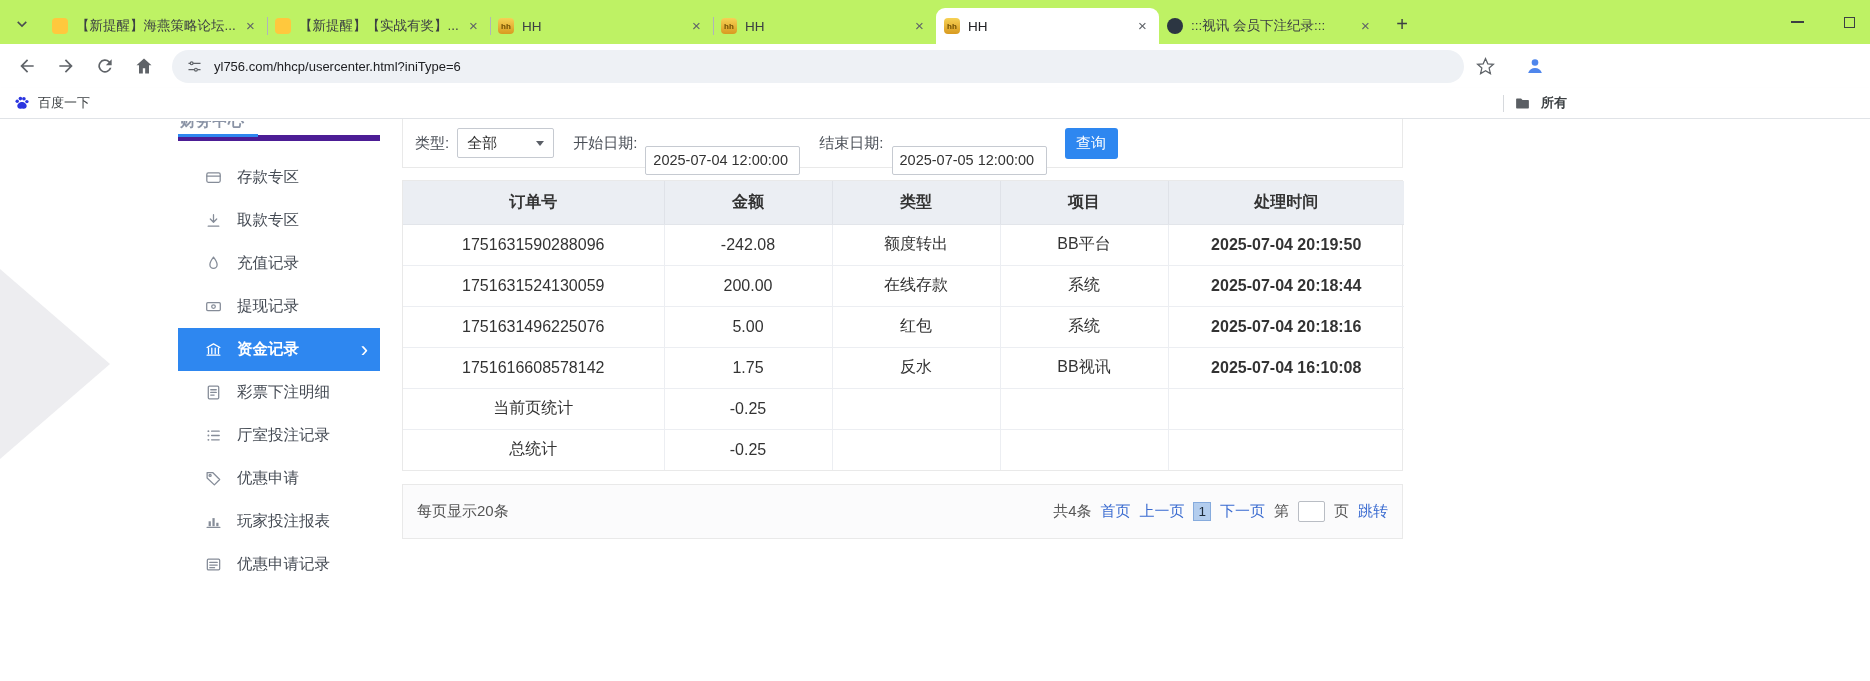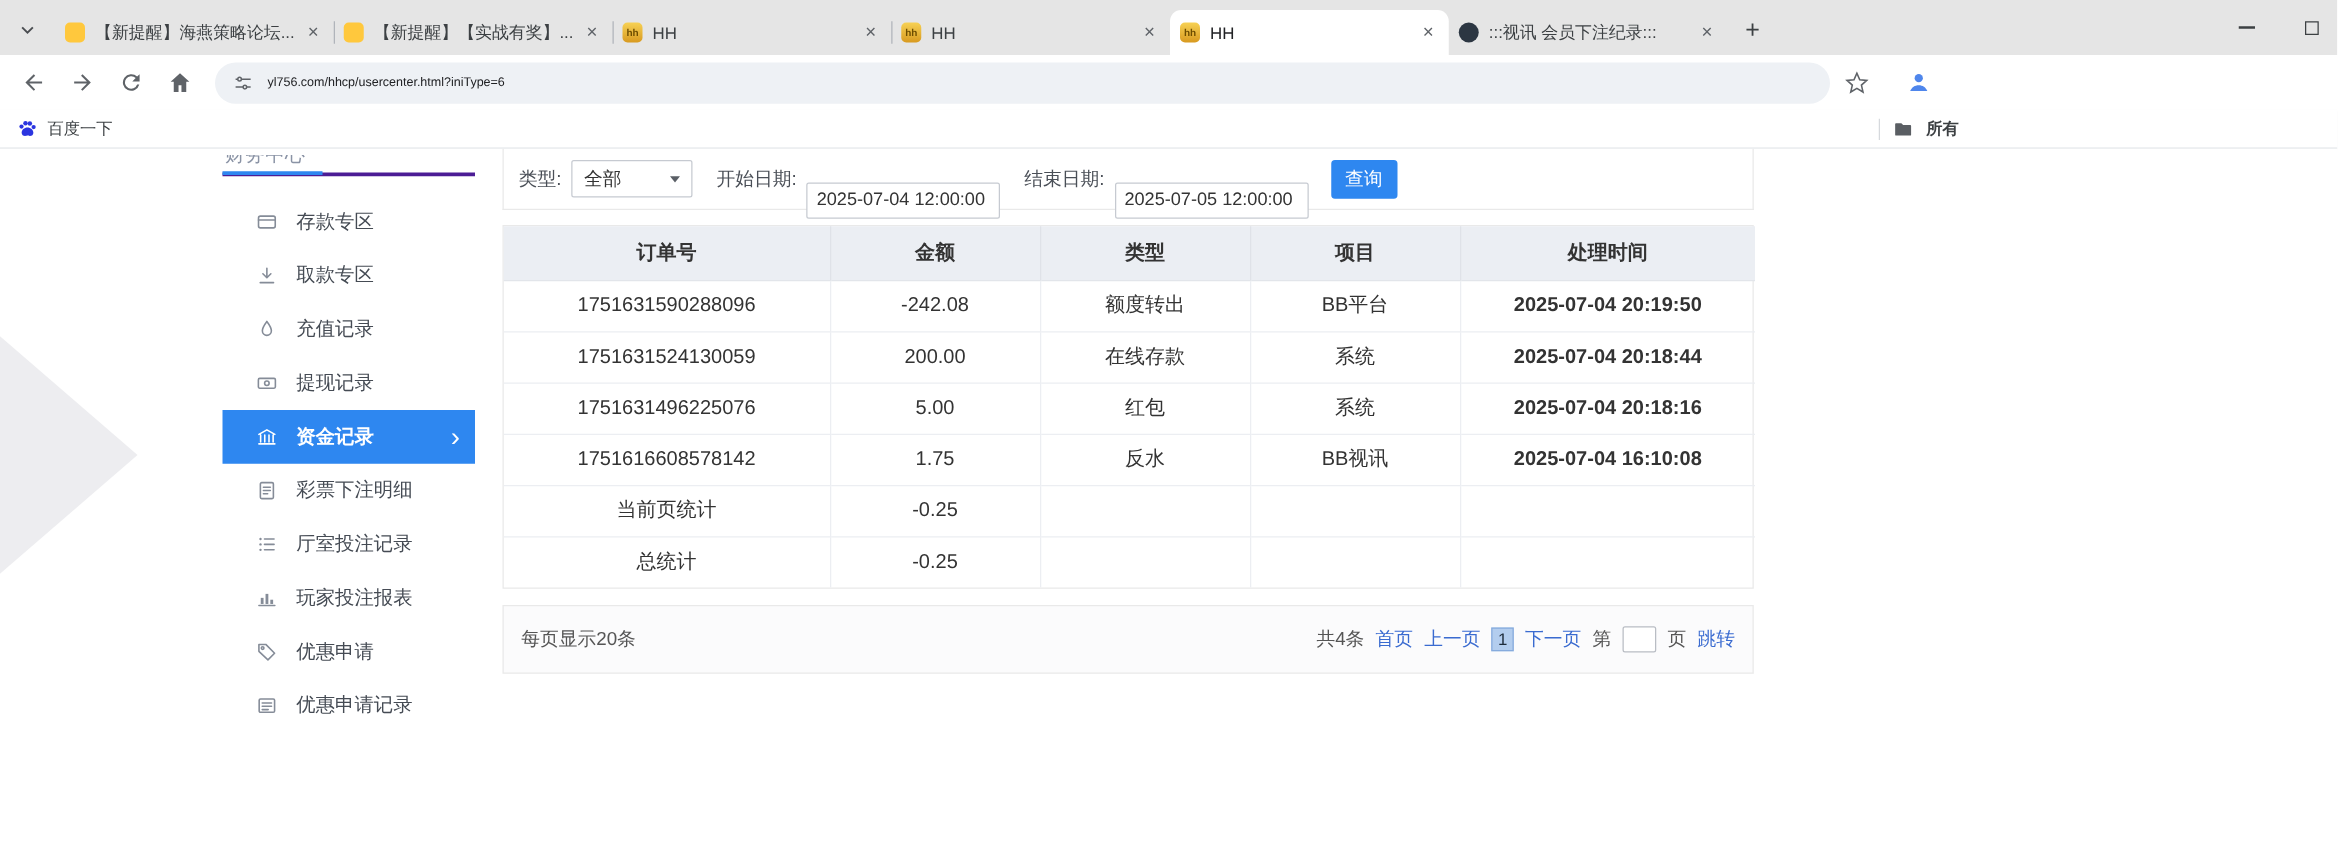--- a/index.html
+++ b/index.html
@@ -1,21 +1,21 @@
 <!DOCTYPE html>
 <html><head>
 <meta charset="utf-8">
 <style>
   * { box-sizing: border-box; margin: 0; padding: 0; }
   html,body { width:1870px; height:681px; overflow:hidden; background:#fff;
               font-family:"Liberation Sans", sans-serif; }
   .screen { position:relative; width:1870px; height:681px; background:#fff; overflow:hidden; }
 
   
-  .tabstrip { position:relative; height:44px; background:#e5e5e5; }
+  .tabstrip { position:relative; height:44px; background:#bef264; }
   .tabsearch { position:absolute; left:12px; top:14px; width:20px; height:20px;
                display:flex; align-items:center; justify-content:center; }
   .tabsearch svg { width:12px; height:12px; stroke:#4a4d51; stroke-width:1.8; fill:none; }
   .tabs { position:absolute; left:44px; top:8px; height:36px; display:flex; }
   .tab { width:223px; height:36px; display:flex; align-items:center; padding:0 8px;
          border-radius:9px 9px 0 0; font-size:13.5px; color:#3c4043; position:relative; cursor:pointer; }
   .tab.active { background:#fff; color:#202124; }
   .tab.sep::before { content:""; position:absolute; left:0; top:9px; width:1px; height:18px; background:#b0b4ba; }
   .tab .title { flex:1; white-space:nowrap; overflow:hidden; margin:0 7px 0 8px; }
   .tab .close { width:17px; height:17px; line-height:15px; text-align:center; border-radius:50%;
@@ -34,21 +34,21 @@
 
   
   .toolbar { height:44px; background:#fff; display:flex; align-items:center; padding-left:10px; }
   .navbtn { width:34px; height:34px; border-radius:50%; display:flex; align-items:center;
             justify-content:center; margin-right:5px; cursor:pointer; }
   .navbtn svg { width:20px; height:20px; }
   .omnibox { width:1292px; height:33px; border-radius:17px; background:#eef1f5; display:flex;
              align-items:center; padding:0 14px; margin-left:6px; cursor:text; }
   .omnibox .tuneicon { display:flex; margin-right:11px; }
   .omnibox .tuneicon svg { width:17px; height:17px; stroke:#5f6368; stroke-width:1.7; fill:none; }
-  .urltext { font-size:10px; color:#202124; }
+  .urltext { font-size:13px; color:#202124; }
   .staricon { margin-left:12px; display:flex; cursor:pointer; }
   .staricon svg { width:19px; height:19px; fill:none; stroke:#5f6368; stroke-width:1.6; }
   .avatar { margin-left:27px; width:26px; height:26px; display:flex; align-items:center;
             justify-content:center; cursor:pointer; }
   .avatar svg { width:22px; height:22px; fill:#4f86ec; }
 
   
   .bookmarksbar { position:relative; height:31px; background:#fff; display:flex; align-items:center;
                   padding-left:14px; border-bottom:1px solid #e0e3e7; box-shadow:0 1px 2px rgba(0,0,0,.06); }
   .bm { display:flex; align-items:center; gap:8px; font-size:13px; color:#3c4043; cursor:pointer; }
@@ -59,21 +59,21 @@
   .bm-label { font-size:13px; color:#3c4043; }
 
   
   .page { position:relative; height:562px; background:#fff; overflow:hidden; }
   .watermark { position:absolute; left:0; top:150px; width:0; height:0;
                border-top:95px solid transparent; border-bottom:95px solid transparent;
                border-left:110px solid #ededf0; }
 
   
   .sidebar { position:absolute; left:178px; top:0; width:202px; }
-  .sidebar-top { position:relative; height:22px; border-bottom:3px solid #4c1d95; }
+  .sidebar-top { position:relative; height:22px; border-bottom:6px solid #4c1d95;font-weight:bold; }
   .cutwrap { position:absolute; left:2px; bottom:3px; height:11px; width:90px; overflow:hidden; }
   .cuttext { position:relative; top:-10px; font-size:16px; color:#8a93a5; display:block; white-space:nowrap; }
   .active-underline { position:absolute; left:0; bottom:-2px; width:80px; height:3px; background:#2e87f0; }
   .side-nav { margin-top:15px; }
   .side-item { display:flex; align-items:center; height:43px; padding:0 12px 0 27px;
                color:#454b54; font-size:15.5px; cursor:pointer; }
   .side-item .sicon { color:#858c98; margin-right:15px; display:flex; }
   .side-item .sicon svg { width:17px; height:17px; fill:none; stroke:currentColor; stroke-width:1.2;
                           stroke-linecap:round; stroke-linejoin:round; }
   .side-item.active { background:#2e87f0; color:#fff; font-weight:bold; }
@@ -301,36 +301,36 @@
                 <circle cx="3.2" cy="3.9" r="0.9" fill="currentColor" stroke="none"></circle>
                 <circle cx="3.2" cy="8" r="0.9" fill="currentColor" stroke="none"></circle>
                 <circle cx="3.2" cy="12.1" r="0.9" fill="currentColor" stroke="none"></circle>
               </svg>
             </span>
             <span class="slabel">厅室投注记录</span>
           </div>
           <div class="side-item">
             <span class="sicon">
               <svg viewBox="0 0 16 16">
+                <path d="M2 2.4h5.2L13.8 9l-5 5L2 7.6z"></path>
+                <circle cx="4.8" cy="5.1" r="1"></circle>
+              </svg>
+            </span>
+            <span class="slabel">优惠申请</span>
+          </div>
+          <div class="side-item">
+            <span class="sicon">
+              <svg viewBox="0 0 16 16">
                 <path d="M2 13.6h12"></path>
                 <rect x="3.4" y="7.8" width="2.1" height="4.6" fill="currentColor" stroke="none"></rect>
                 <rect x="7" y="4.8" width="2.1" height="7.6" fill="currentColor" stroke="none"></rect>
                 <rect x="10.6" y="9.2" width="2.1" height="3.2" fill="currentColor" stroke="none"></rect>
               </svg>
             </span>
             <span class="slabel">玩家投注报表</span>
-          </div>
-          <div class="side-item">
-            <span class="sicon">
-              <svg viewBox="0 0 16 16">
-                <path d="M2 2.4h5.2L13.8 9l-5 5L2 7.6z"></path>
-                <circle cx="4.8" cy="5.1" r="1"></circle>
-              </svg>
-            </span>
-            <span class="slabel">优惠申请</span>
           </div>
           <div class="side-item">
             <span class="sicon">
               <svg viewBox="0 0 16 16">
                 <rect x="2.2" y="3" width="11.6" height="10" rx="1"></rect>
                 <path d="M4.5 6h7M4.5 8.5h7M4.5 11h4.5"></path>
               </svg>
             </span>
             <span class="slabel">优惠申请记录</span>
           </div>

